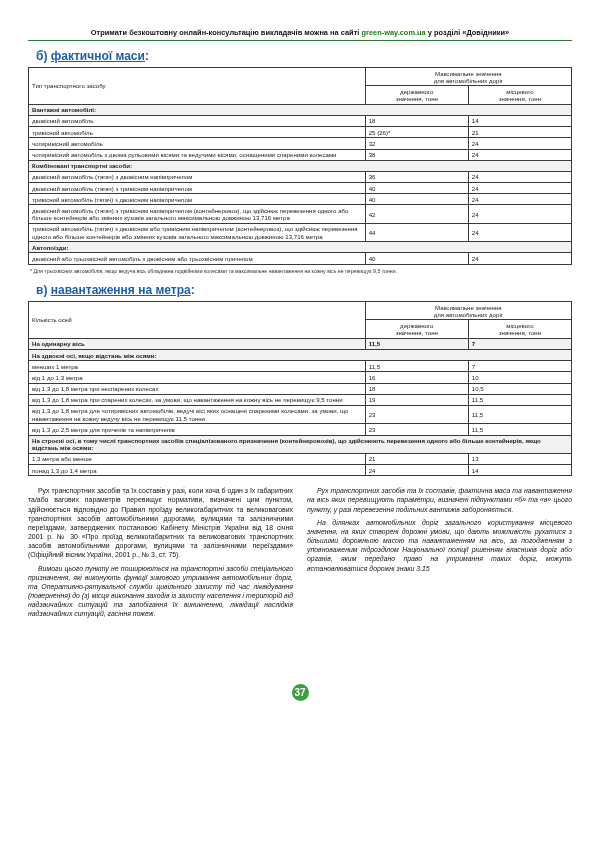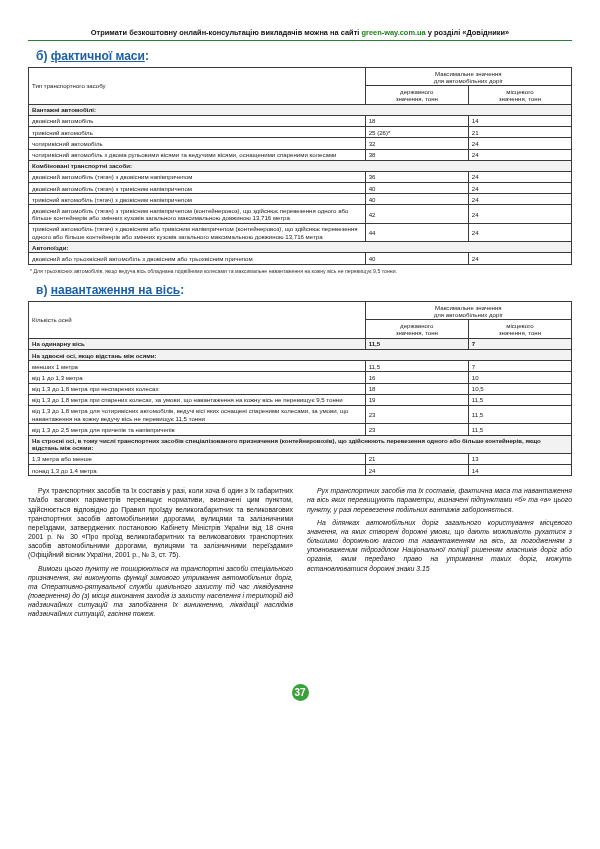--- a/index.html
+++ b/index.html
@@ -205,21 +205,21 @@
         <td>двовісний або трьохвісний автомобіль з двовісним або трьохвісним причепом</td>
         <td class="num">40</td>
         <td class="num">24</td>
       </tr>
     </tbody>
   </table>
   <div class="footnote">* Для трьохвісних автомобілів, якщо ведуча вісь обладнана подвійними колесами та максимальне навантаження на кожну вісь не перевищує 9,5 тонни.</div>
 
   <div class="sec-head" style="margin-top:9px">
     <span>в)</span>
-    <span class="u">навантаження на вісь</span><span>:</span>
+    <span class="u">навантаження на метра</span><span>:</span>
   </div>
 
   <table class="doc">
     <colgroup>
       <col style="width:62%">
         <col style="width:19%">
         <col style="width:19%">
     </colgroup>
     <thead>
       <tr>

